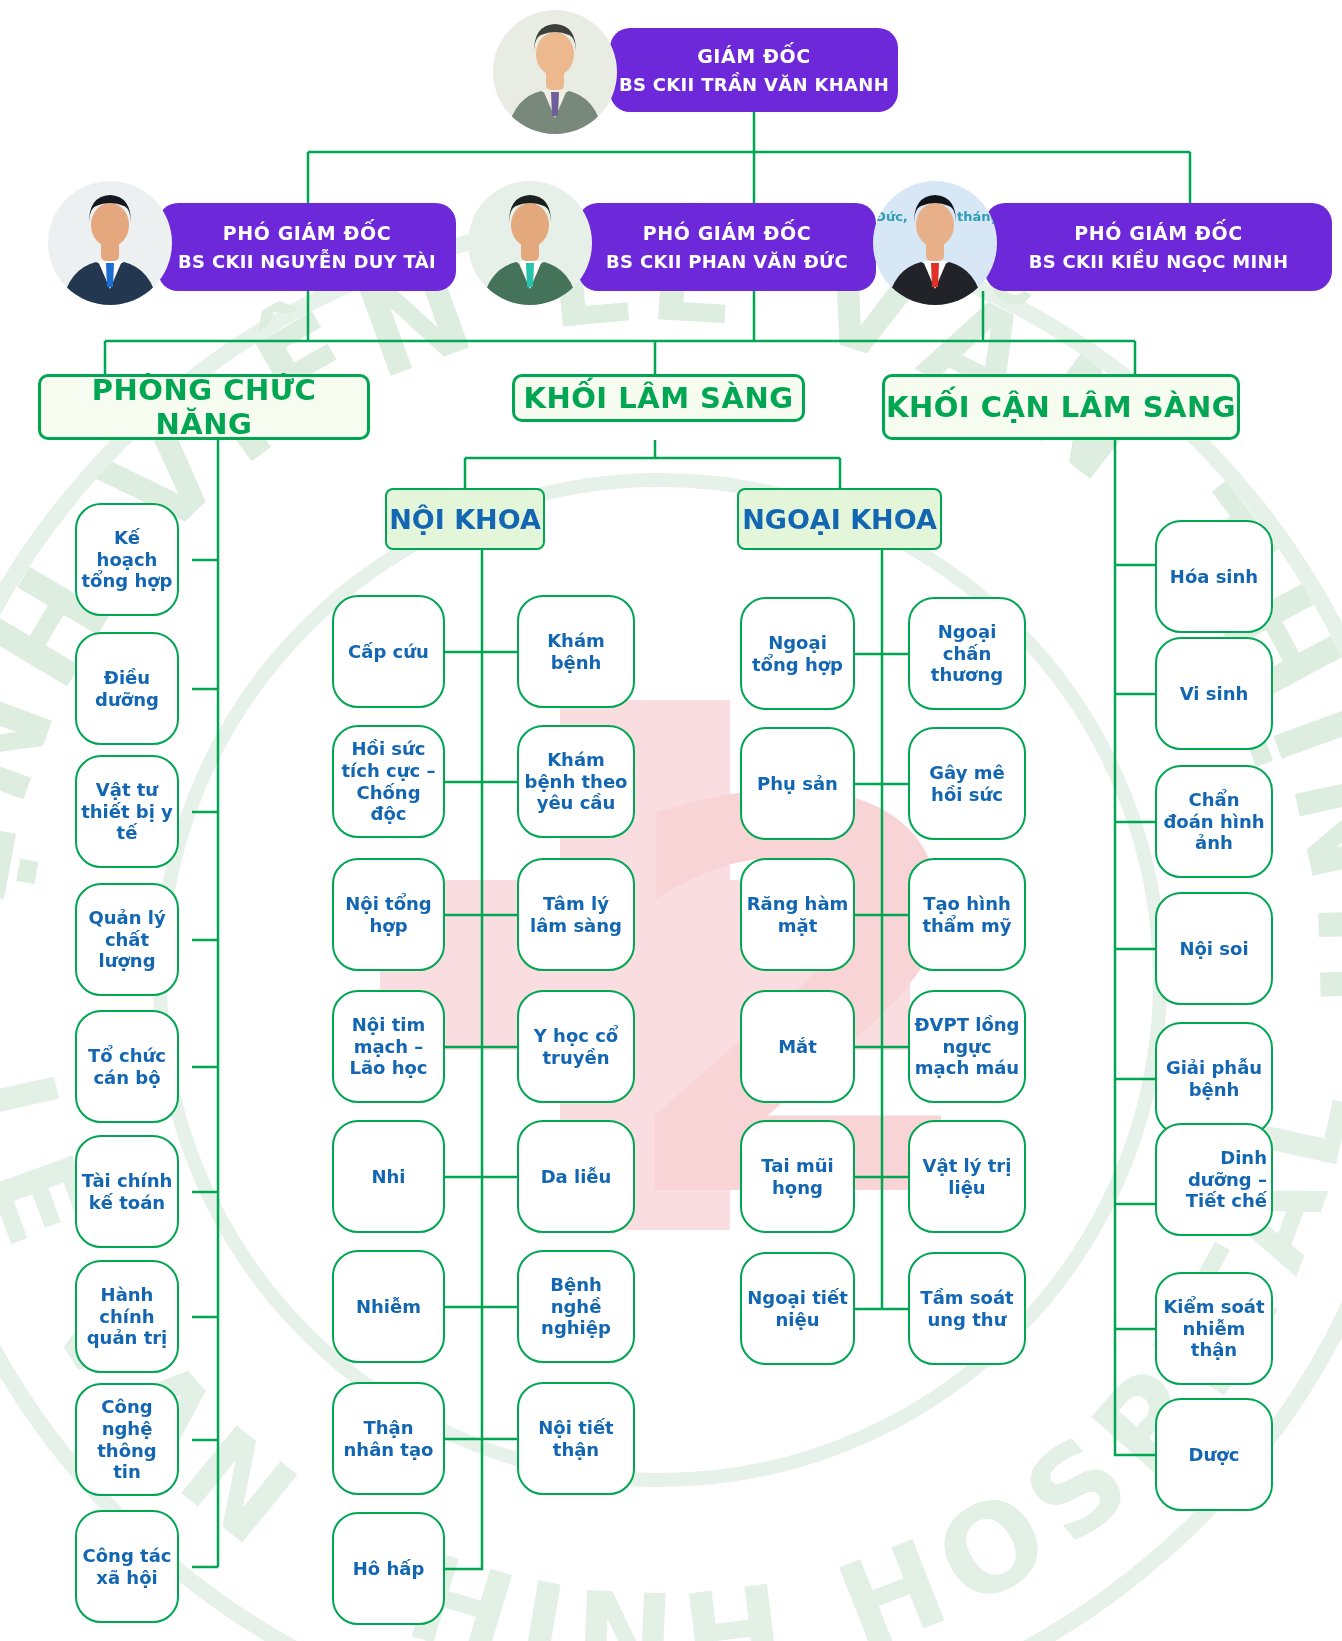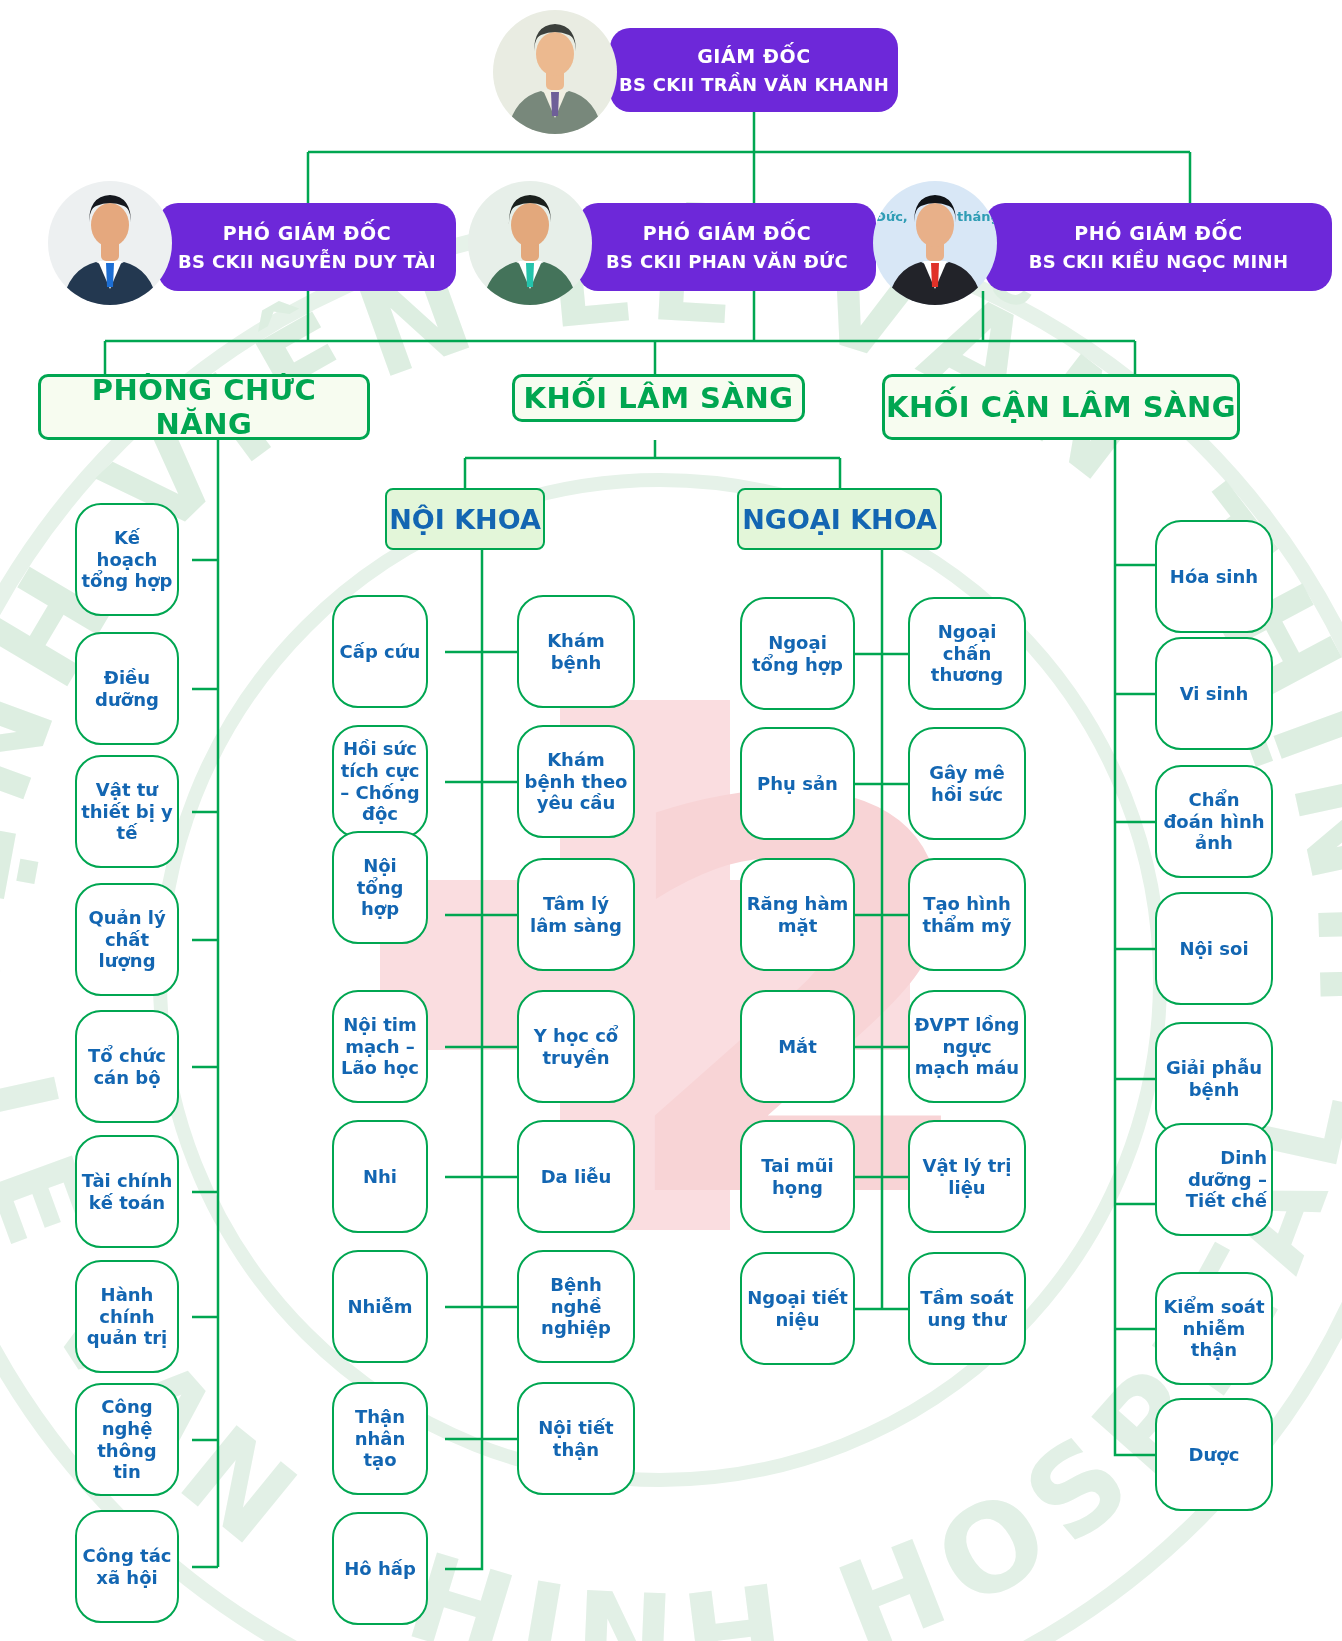--- a/index.html
+++ b/index.html
@@ -19,21 +19,21 @@
   .hdr{position:absolute;z-index:2;background:#f7fcf0;border:3px solid #00a651;border-radius:10px;
        display:flex;align-items:center;justify-content:center;color:#00a651;font-weight:bold;
        font-size:29px;letter-spacing:.5px;box-sizing:border-box;text-align:center;}
   .subhdr{position:absolute;z-index:2;background:#e3f6d9;border:2.5px solid #00a651;border-radius:8px;
        display:flex;align-items:center;justify-content:center;color:#1366b2;font-weight:bold;
        font-size:27px;box-sizing:border-box;text-align:center;}
   .dept{position:absolute;z-index:2;background:#fff;border:2px solid #00a651;border-radius:26px;
         display:flex;align-items:center;justify-content:center;text-align:center;color:#1366b2;
         font-weight:bold;font-size:18px;line-height:1.22;padding:4px;box-sizing:border-box;height:113px;}
   .col-f{left:75px;width:104px;}
-  .col-nl{left:332px;width:96px;}
+  .col-nl{left:332px;width:113px;}
   .col-nr{left:517px;width:118px;}
   .col-gl{left:740px;width:115px;}
   .col-gr{left:908px;width:118px;}
   .col-p{left:1155px;width:118px;}
 </style>
 </head>
 <body>
 
 <svg width="0" height="0" style="position:absolute">
   <defs>
@@ -123,21 +123,21 @@
   <div class="dept col-f" style="top:755px;">Vật tư thiết bị y tế</div>
   <div class="dept col-f" style="top:883px;">Quản lý chất lượng</div>
   <div class="dept col-f" style="top:1010px;">Tổ chức cán bộ</div>
   <div class="dept col-f" style="top:1135px;">Tài chính kế toán</div>
   <div class="dept col-f" style="top:1260px;">Hành chính quản trị</div>
   <div class="dept col-f" style="top:1383px;">Công nghệ thông tin</div>
   <div class="dept col-f" style="top:1510px;">Công tác xã hội</div>
 
   <div class="dept col-nl" style="top:595px;">Cấp cứu</div>
   <div class="dept col-nl" style="top:725px;">Hồi sức tích cực – Chống độc</div>
-  <div class="dept col-nl" style="top:831px;">Nội tổng hợp</div>
+  <div class="dept col-nl" style="top:858px;">Nội tổng hợp</div>
   <div class="dept col-nl" style="top:990px;">Nội tim mạch – Lão học</div>
   <div class="dept col-nl" style="top:1120px;">Nhi</div>
   <div class="dept col-nl" style="top:1250px;">Nhiễm</div>
   <div class="dept col-nl" style="top:1382px;">Thận nhân tạo</div>
   <div class="dept col-nl" style="top:1512px;">Hô hấp</div>
 
   <div class="dept col-nr" style="top:595px;">Khám bệnh</div>
   <div class="dept col-nr" style="top:725px;">Khám bệnh theo yêu cầu</div>
   <div class="dept col-nr" style="top:858px;">Tâm lý lâm sàng</div>
   <div class="dept col-nr" style="top:990px;">Y học cổ truyền</div>

